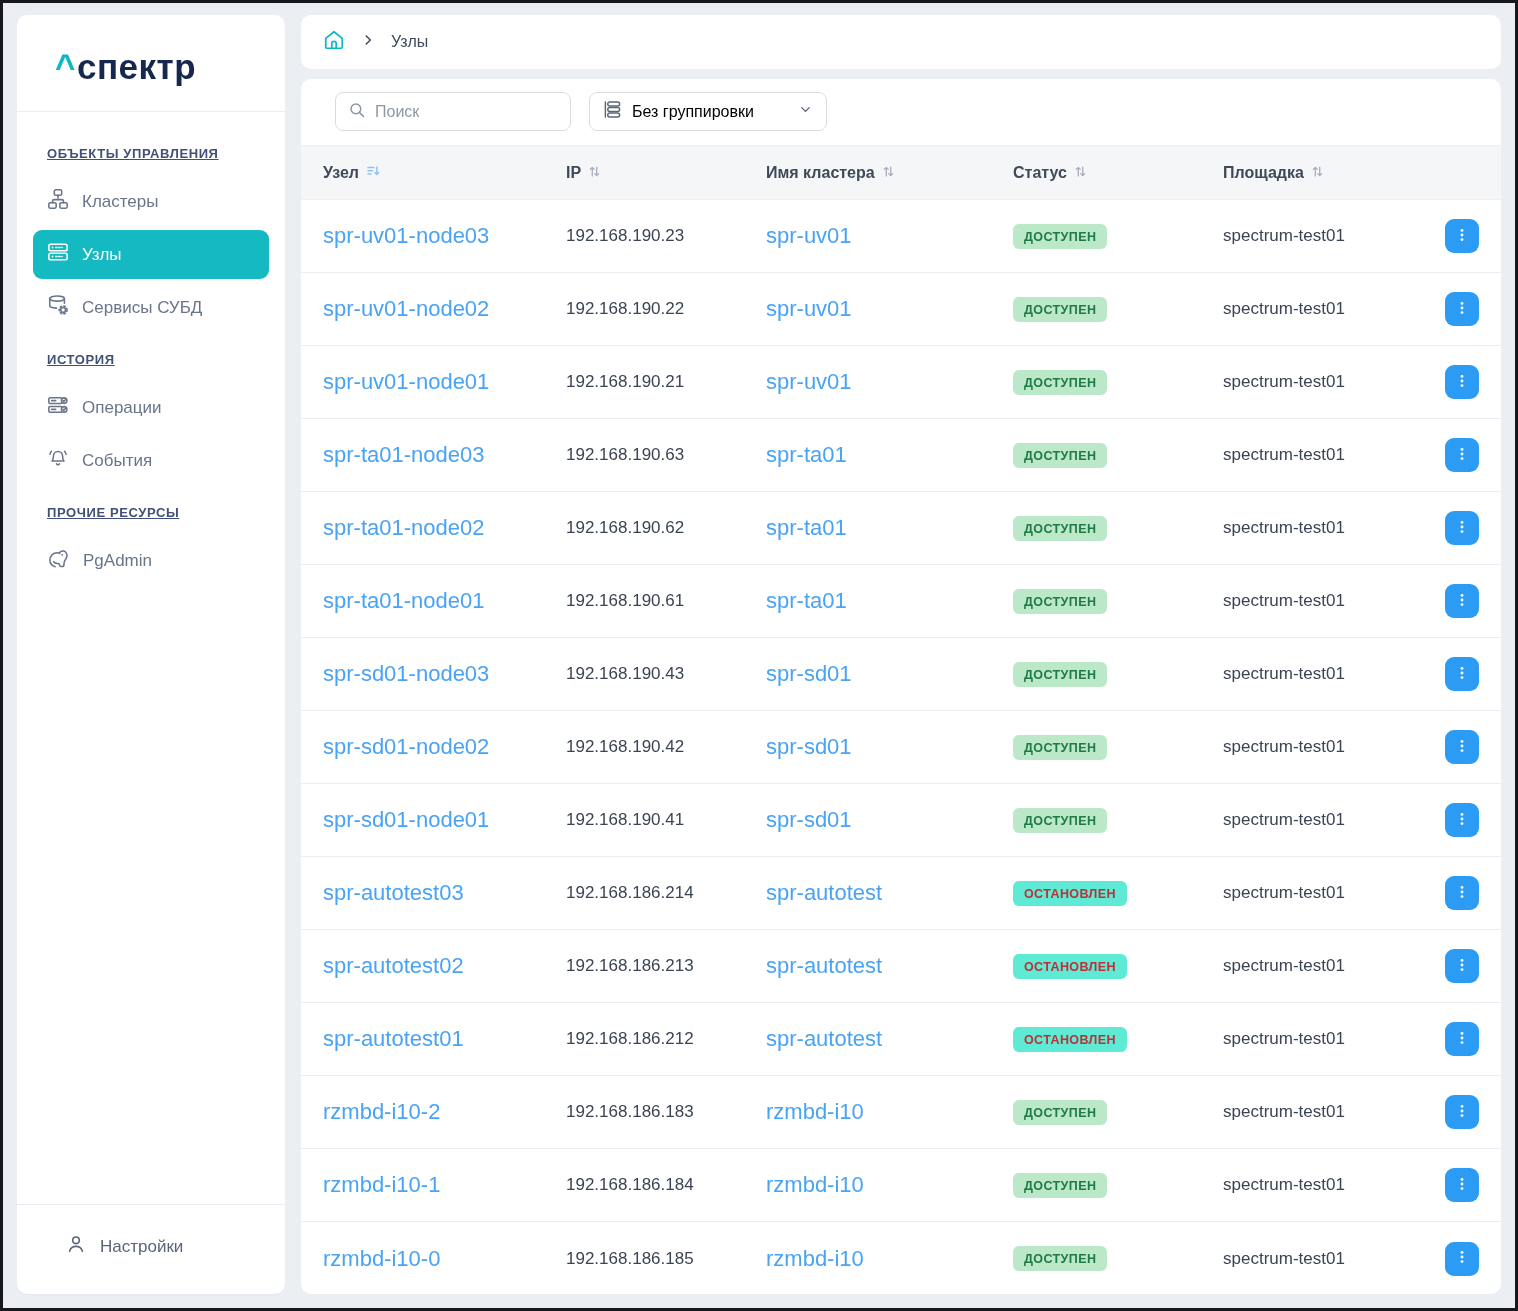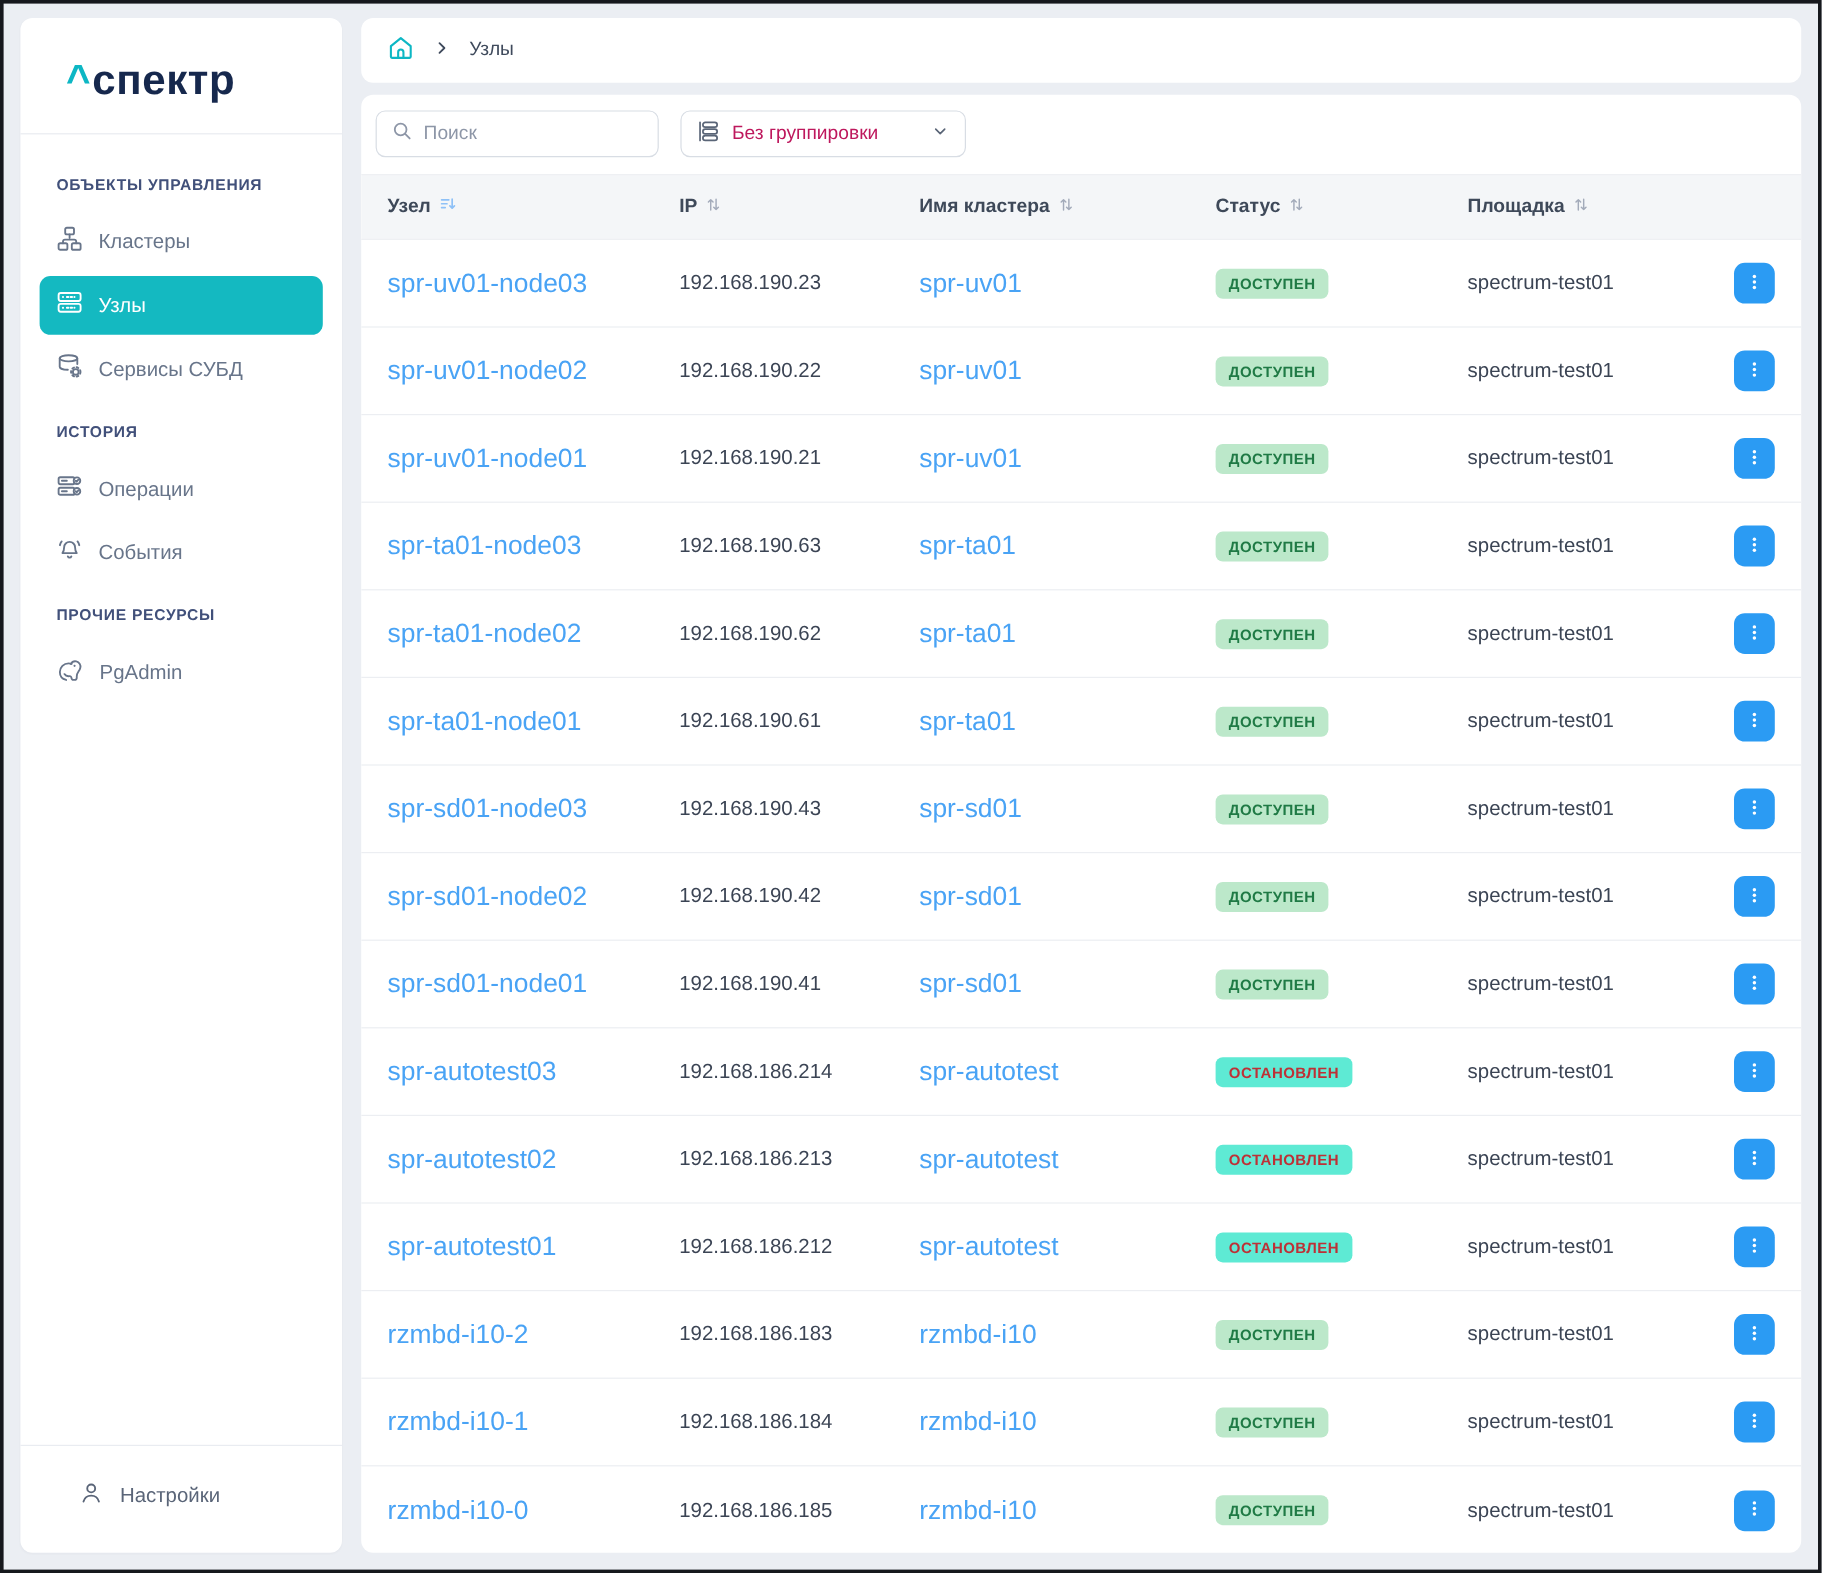--- a/index.html
+++ b/index.html
@@ -24,21 +24,21 @@
   .logo {
     padding:32px 28px 24px 38px;
     font-size:35px; font-weight:700; color:#16284d;
     letter-spacing:.5px;
   }
   .logo .caret { color:#0db7c4; font-weight:800; margin-right:1px; }
   .side-divider { height:1px; background:#e9ecf1; margin:0; }
   .nav { padding:18px 0 10px; flex:1; }
   .nav-section-label {
     padding:16px 30px 12px; font-size:13px; font-weight:700;
-    color:#41507a; letter-spacing:.6px; text-transform:uppercase;
+    color:#41507a; letter-spacing:.6px; text-transform:uppercase;text-decoration:underline;
   }
   .nav-item {
     margin:4px 16px; padding:11px 14px; border-radius:9px;
     display:flex; align-items:center; gap:13px;
     font-size:17px; color:#68758a; cursor:pointer;
   }
   .nav-item svg { flex-shrink:0; }
   .nav-item.active { background:#14b9c1; color:#fff; }
   .side-footer { border-top:1px solid #e9ecf1; padding:28px 30px 34px; }
   .side-footer .nav-item { margin:0; padding:0 0 0 18px; color:#5a6578; }
@@ -49,34 +49,34 @@
     height:54px; background:#fff; border-radius:10px;
     display:flex; align-items:center; gap:16px; padding:0 22px;
     flex-shrink:0;
   }
   .breadcrumb-page { font-size:16px; color:#3f4a5c; }
 
   .content-card {
     margin-top:10px; background:#fff; border-radius:10px;
     flex:1; display:flex; flex-direction:column; overflow:hidden;
   }
-  .toolbar { display:flex; gap:18px; padding:13px 12px 14px; align-items:center; }
+  .toolbar { display:flex; gap:18px; padding:13px 34px 14px; align-items:center; }
   .search-box {
     width:236px; height:39px; border:1px solid #d8dde4; border-radius:8px;
     display:flex; align-items:center; gap:9px; padding:0 12px; background:#fff;
   }
   .search-box input {
     border:none; outline:none; font-size:16px; color:#3c4656; width:100%;
     font-family:inherit; background:transparent;
   }
   .search-box input::placeholder { color:#8d96a7; }
   .group-select {
     width:238px; height:39px; border:1px solid #d8dde4; border-radius:8px;
     display:flex; align-items:center; gap:10px; padding:0 13px;
-    font-size:16px; color:#be185d; background:#fff; cursor:pointer;
+    font-size:16px; color:#000000; background:#fff; cursor:pointer;
   }
   .group-select .chev { margin-left:auto; }
 
   
   .grid-row {
     display:grid;
     grid-template-columns:243px 200px 247px 210px 218px 1fr;
     align-items:center; padding:0 22px;
   }
   .thead {

